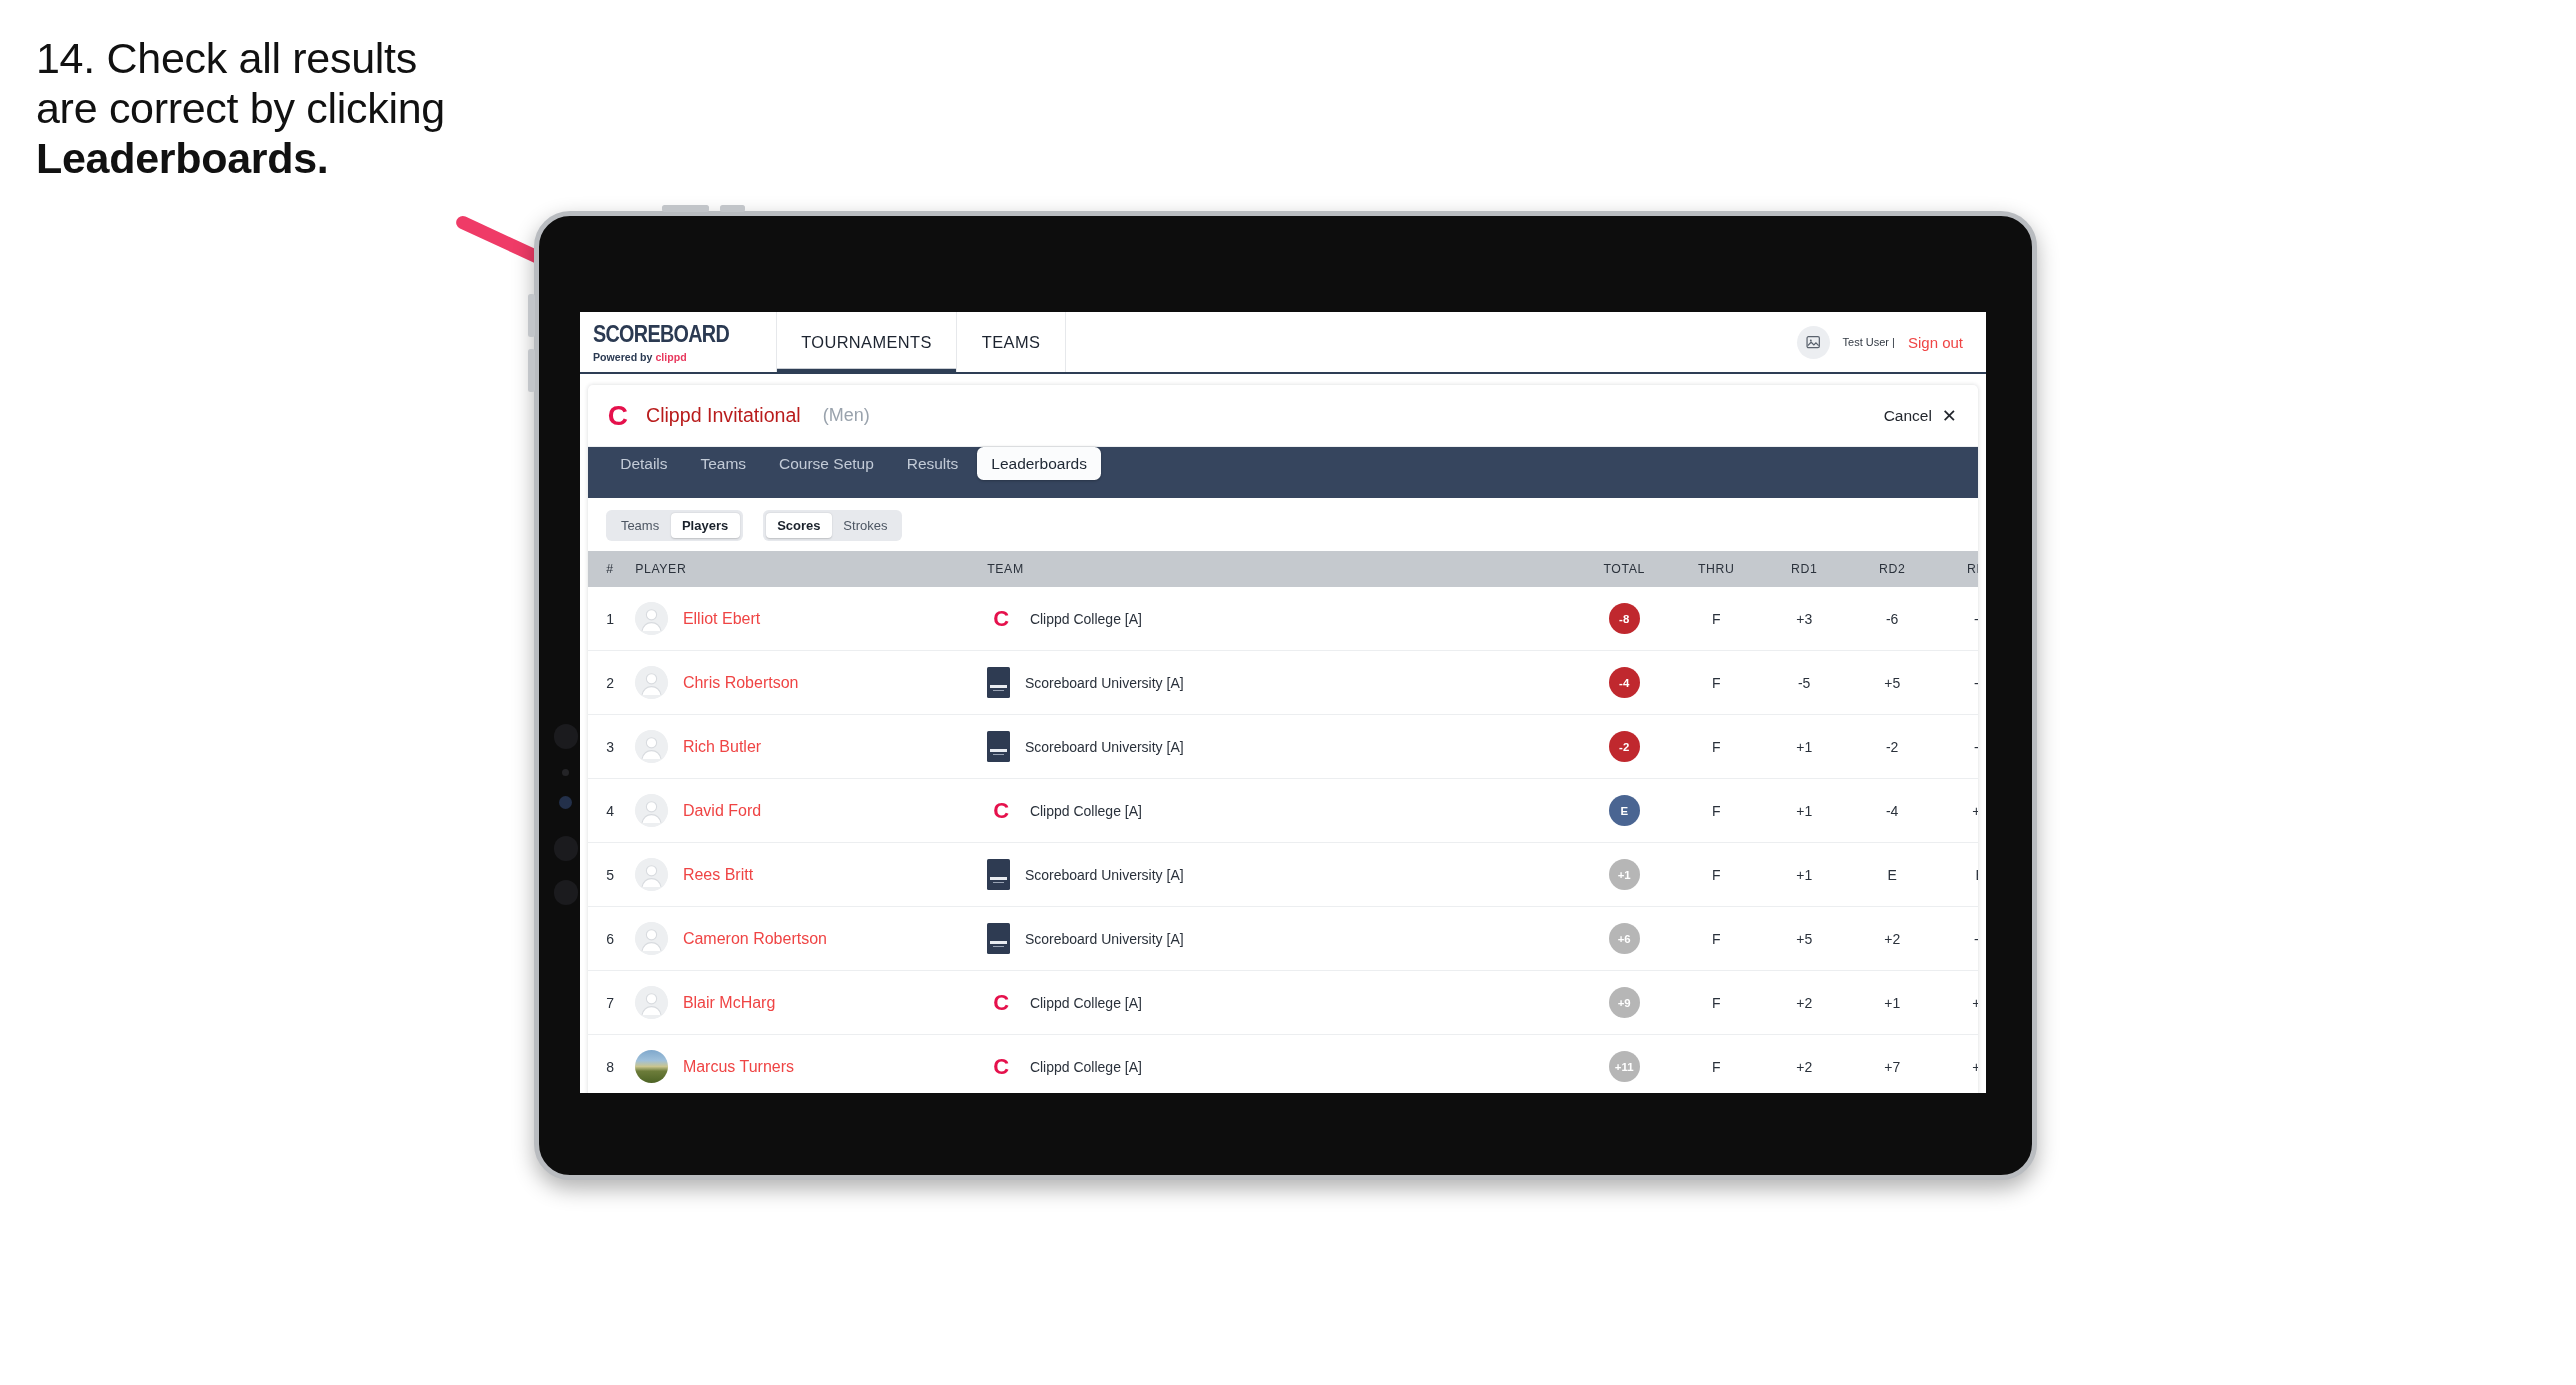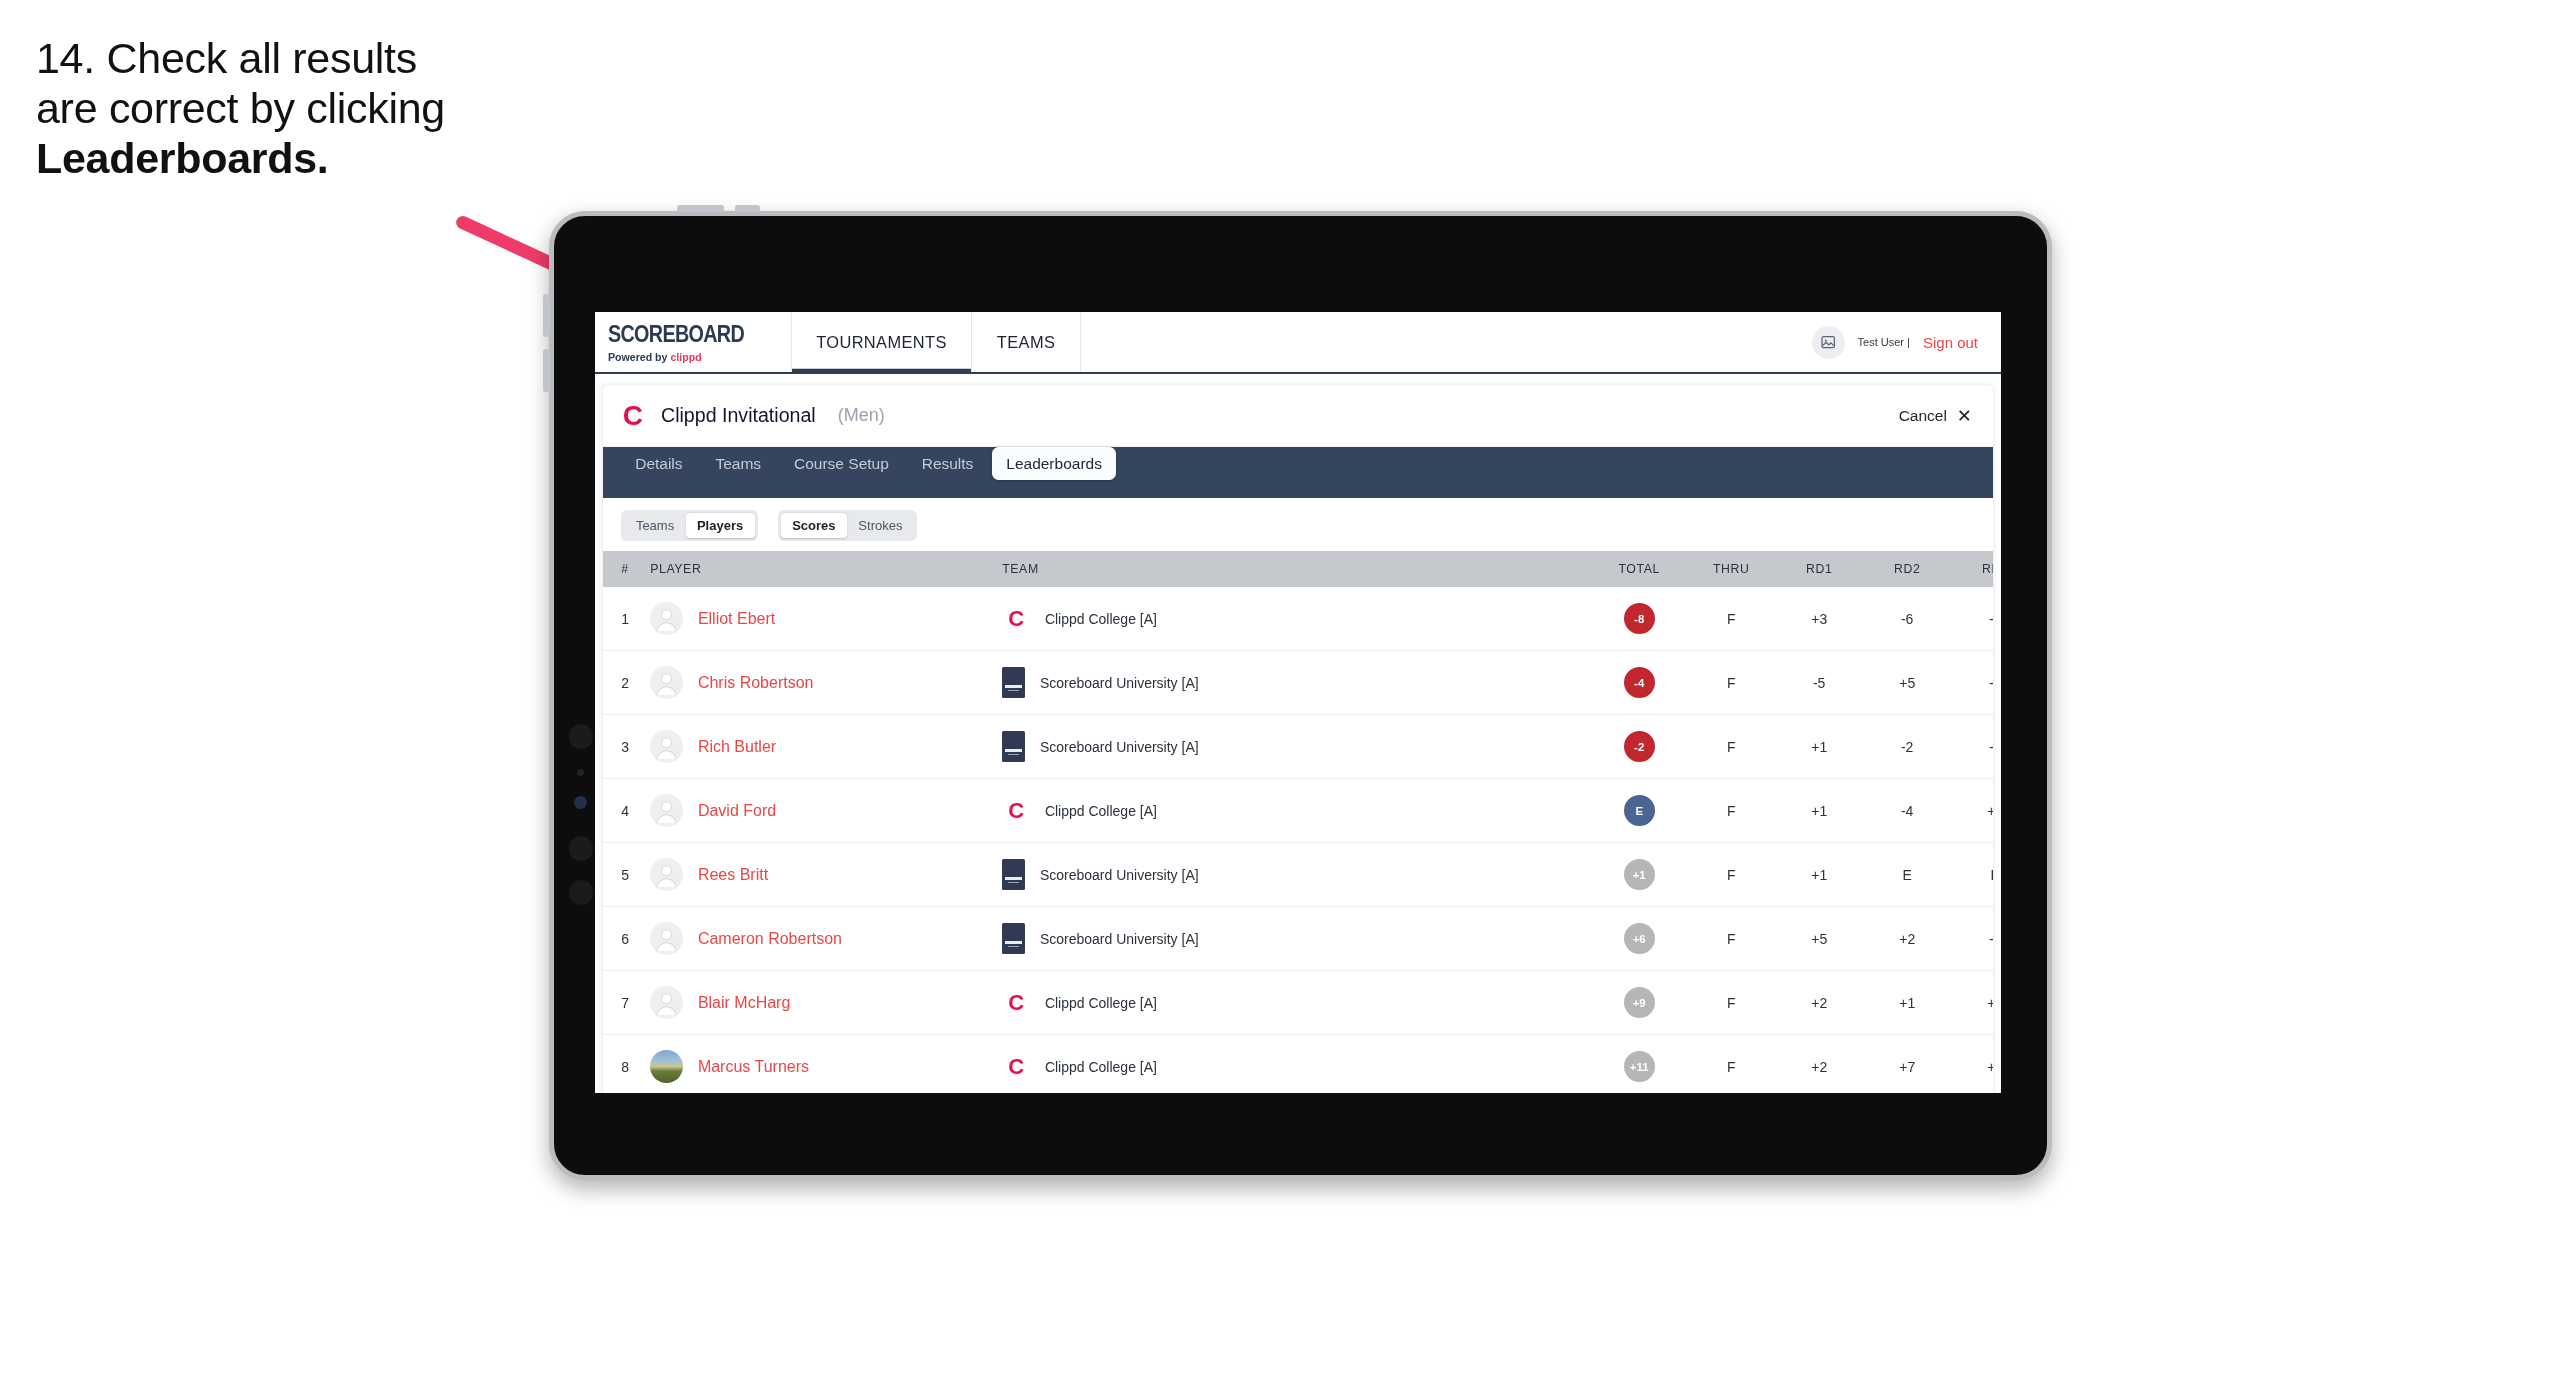--- a/index.html
+++ b/index.html
@@ -17,21 +17,21 @@
     font-size: 43px; line-height: 1.16; color: #111; letter-spacing: -0.3px;
   }
   .caption .line { display:block; white-space: nowrap; }
   .caption .strong { font-weight: 700; }
 
   
   .arrow-svg { position:absolute; left:0; top:0; width:2576px; height:1386px; pointer-events:none; }
 
   
   .tablet {
-    position: absolute; left: 549px; top: 211px;
+    position: absolute; left: 534px; top: 211px;
     width: 1503px; height: 969px;
     background: #0d0d0d;
     border-radius: 36px;
     border: 5.7px solid #b9bcc0;
     box-shadow: 0 8.2px 21px rgba(0,0,0,0.30);
   }
   .bezel-btn {
     position:absolute; background:#c2c5c9; border-radius:2.5px;
   }
   .btn-top-1 { left: 123px; top: -11.4px; width: 47px; height: 7.4px; }
@@ -97,21 +97,21 @@
   }
   .card-head {
     display:flex; align-items:center; height: 62px; padding: 0 21px 0 19.6px;
     border-bottom: 0.8px solid #eef0f2;
   }
   .c-logo {
     font-size: 28px; font-weight: 700; color:#e5114c;
     font-family:"Liberation Sans", sans-serif; line-height:1;
     margin-right: 18px;
   }
-  .tourn-name { font-size: 19.6px; color:#0f172a; }
+  .tourn-name { font-size: 19.6px; color:#b91c1c; }
   .tourn-gender { font-size: 18px; color:#9aa3ad; margin-left: 22px; }
   .cancel-wrap { margin-left:auto; display:flex; align-items:center; gap:9.8px; cursor:pointer; }
   .cancel-label { font-size: 15.5px; color:#23272e; }
   .cancel-x { font-size: 18px; color:#23272e; line-height:1; font-weight:400; }
 
   
   .navstrip {
     display:flex; align-items:flex-start; gap: 4.9px;
     background:#36455e; height: 51px; padding: 0 18px;
   }

